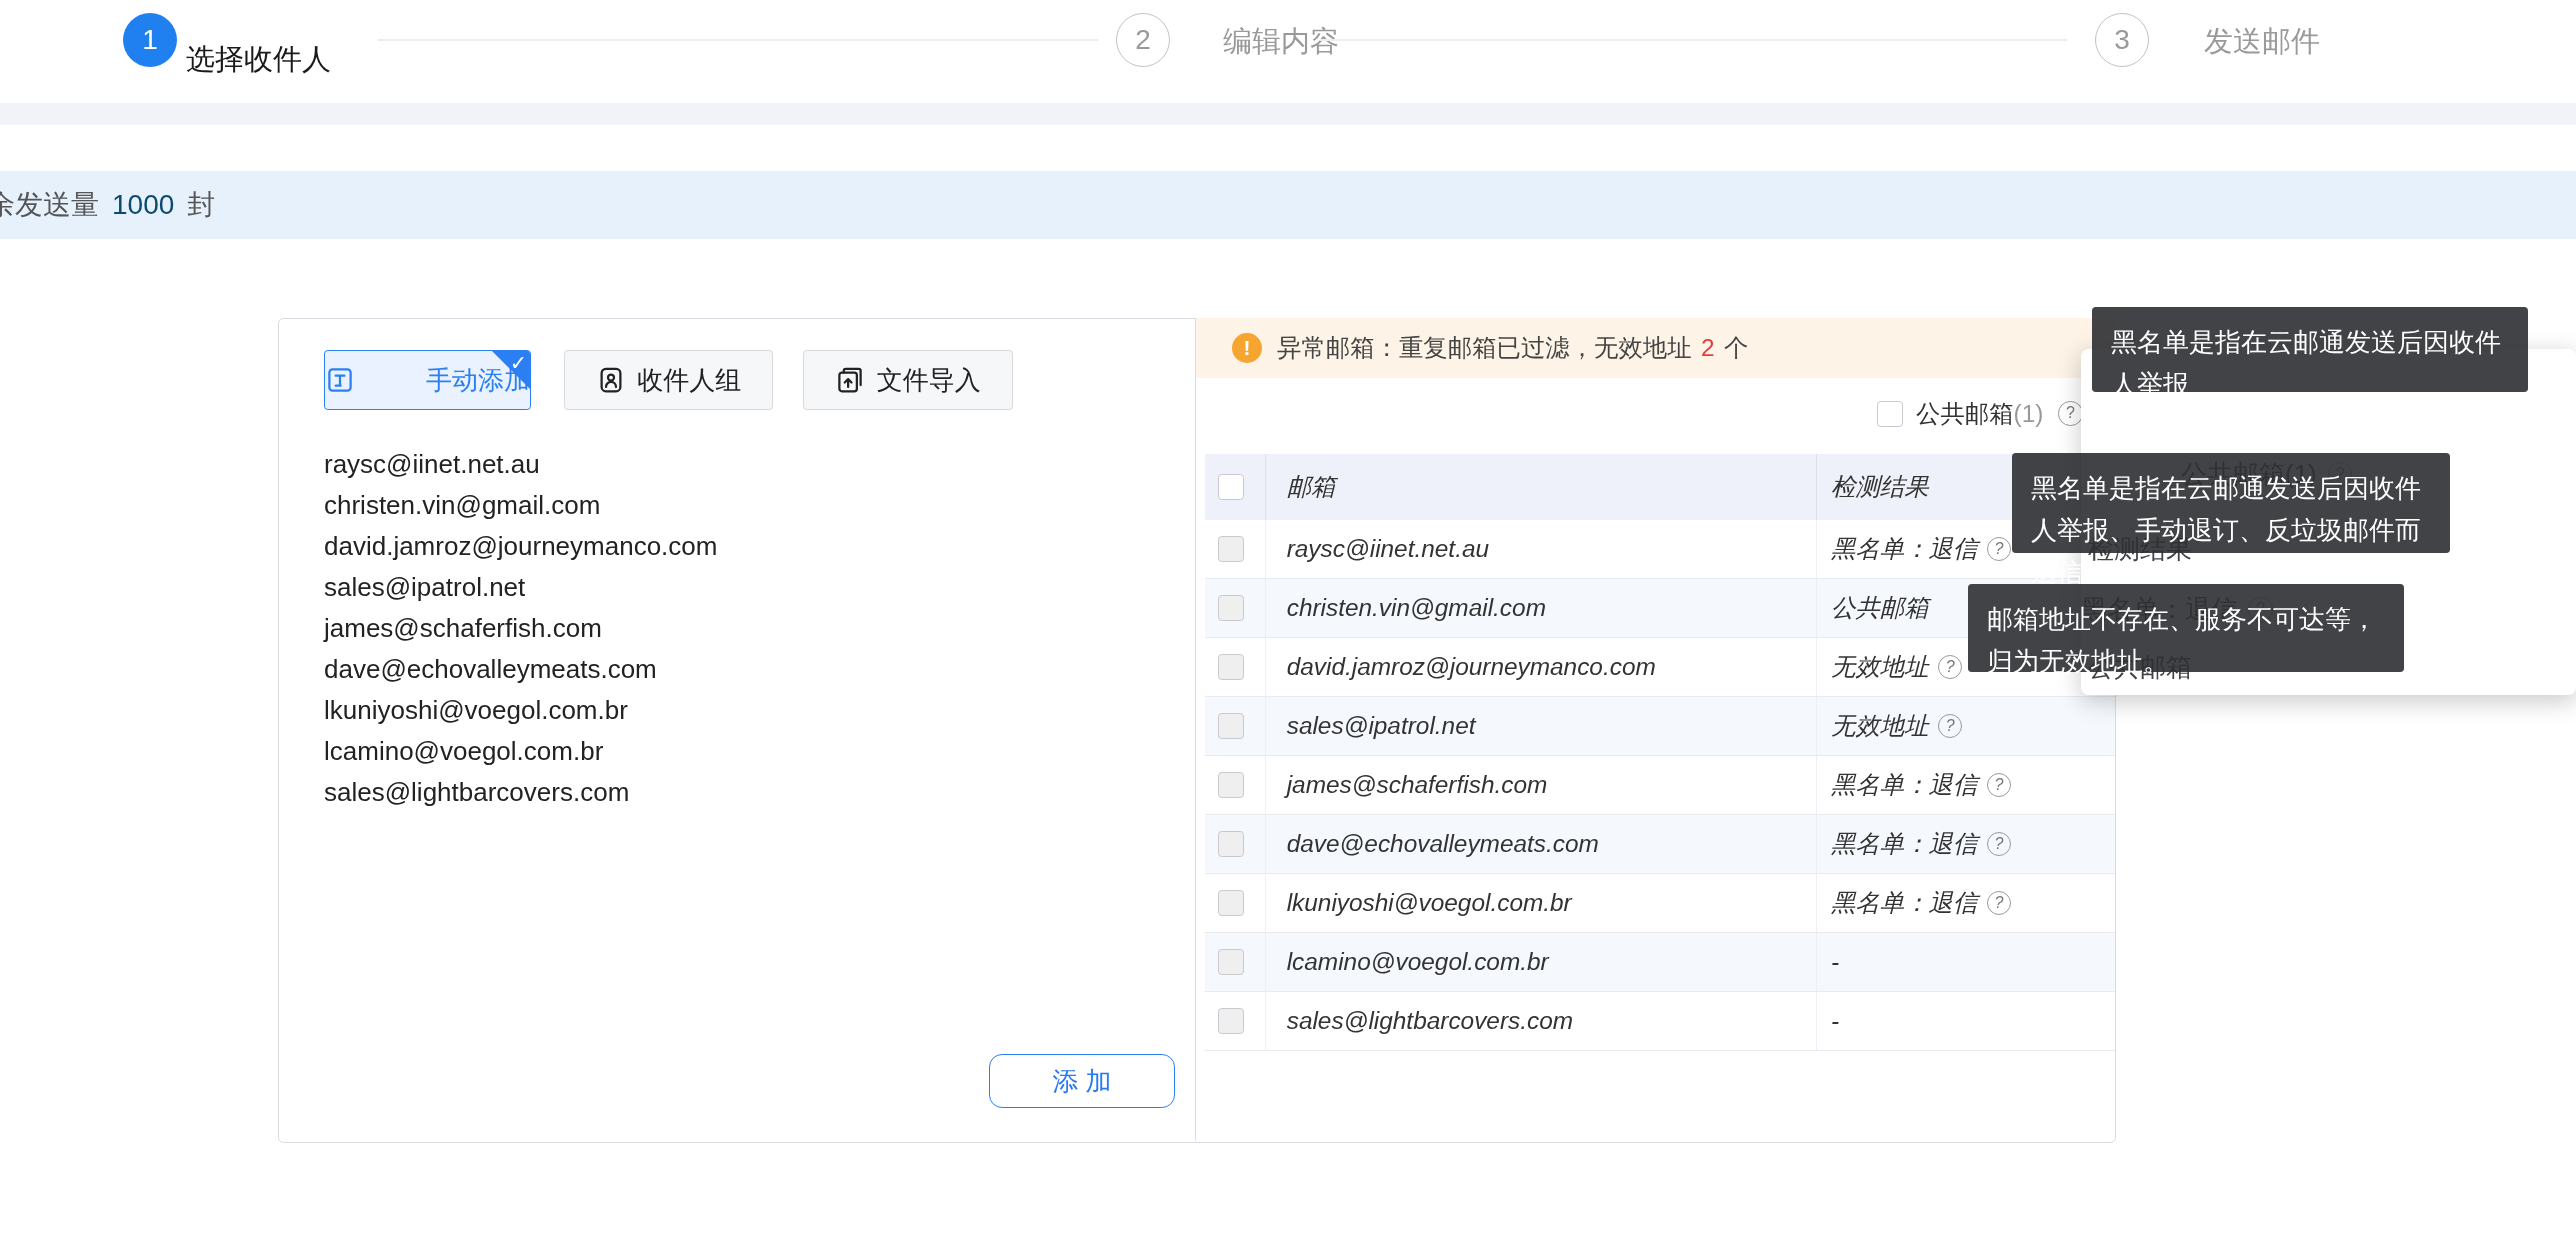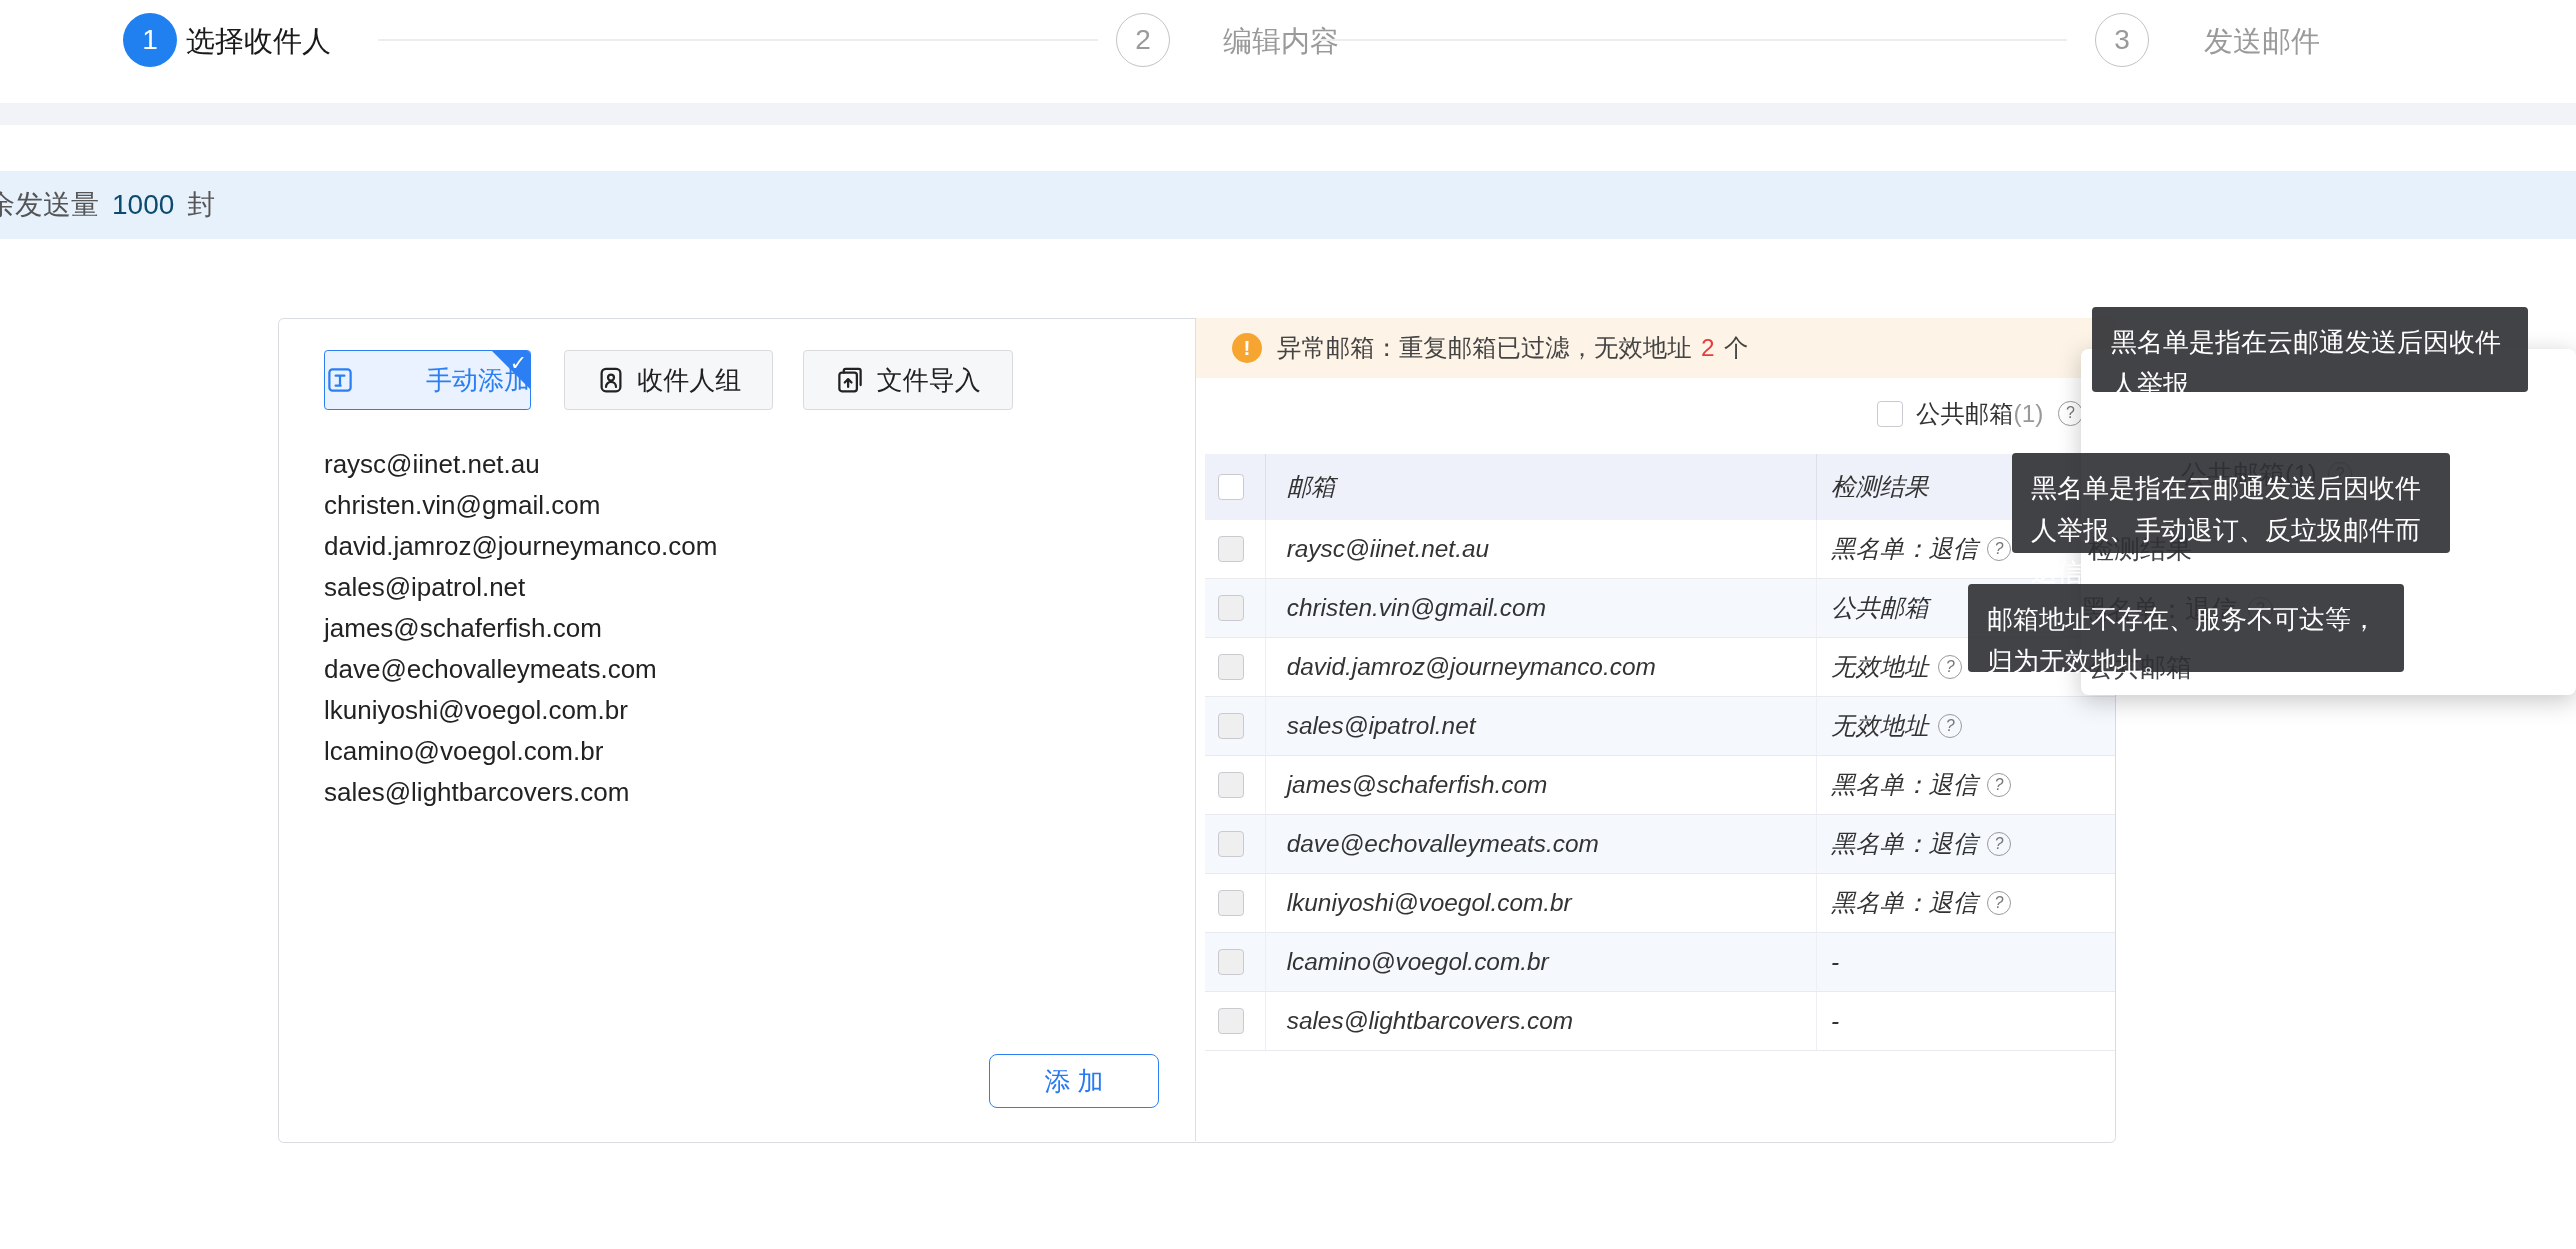--- a/index.html
+++ b/index.html
@@ -9,21 +9,21 @@
   }
   .abs{position:absolute;}
 
   
   .stepper{left:0;top:0;width:2576px;height:103px;background:#fff;}
   .step-circle{width:54px;height:54px;border-radius:50%;top:13px;
     display:flex;align-items:center;justify-content:center;font-size:28px;}
   .step-circle.active{background:#2080f0;color:#fff;}
   .step-circle.idle{background:#fff;color:#9a9a9a;border:1.9px solid #c3c3c3;box-sizing:border-box;}
   .step-label{top:24.4px;font-size:29px;height:34px;line-height:34px;}
-  .step-label.active{color:#1a1a1a;}
+  .step-label.active{color:#1a1a1a;margin-top:18px;}
   .step-label.idle{color:#9a9a9a;margin-left:36px;}
   .step-line{height:1.9px;background:#ededed;top:39px;}
 
   .strip{left:0;width:2576px;background:#f2f3f8;}
   .quota-bar{left:0;top:171px;width:2576px;height:68px;background:#e6f1fc;
     display:flex;align-items:center;font-size:28px;color:#555;}
   .quota-inner{position:relative;left:-13px;white-space:nowrap;}
   .quota-red{color:#0c4a6e;margin:4px 13px;}
 
   
@@ -37,22 +37,22 @@
   .tab.idle{background:#f6f7f9;border:0.9px solid #d9d9de;color:#222;}
   .tab.active{background:#e9f2fe;border:1.9px solid #2b7ff2;color:#2b7ff2;overflow:hidden;justify-content:space-between;}
   .tab.active .corner{position:absolute;top:0;right:0;width:0;height:0;
     border-top:38px solid #2b7ff2;border-left:38px solid transparent;}
   .tab.active .corner-check{position:absolute;top:0;right:2.8px;color:#fff;font-size:20.7px;}
   .tab svg{flex:0 0 auto;}
 
   .email-list{left:324px;top:444px;width:582px;font-size:26px;color:#222;}
   .email-line{height:41px;line-height:41px;white-space:nowrap;}
 
-  .add-btn{left:989px;top:1054px;width:170px;height:54px;border:1.9px solid #2b7ff2;
-    border-radius:8px;background:#fff;color:#2779f4;font-size:26px;
+  .add-btn{left:989px;top:1054px;width:186px;height:54px;border:1.9px solid #2b7ff2;
+    border-radius:13px;background:#fff;color:#2779f4;font-size:26px;
     display:flex;align-items:center;justify-content:center;cursor:pointer;box-sizing:border-box;}
 
   
   .warn-bar{left:1196px;top:318px;width:920px;height:60px;background:#fdf4e7;
     border-radius:0 5.6px 0 0;display:flex;align-items:center;font-size:24.4px;color:#444;}
   .warn-icon{width:30px;height:30px;border-radius:50%;background:#f7a531;color:#fff;
     font-size:20.7px;font-weight:bold;display:flex;align-items:center;justify-content:center;
     margin-left:36px;margin-right:15px;flex:0 0 auto;}
   .warn-red{color:#e63c3c;margin:0 9.4px;}
 

